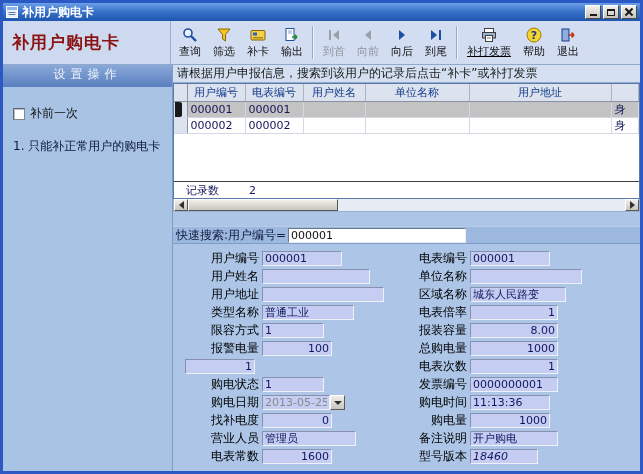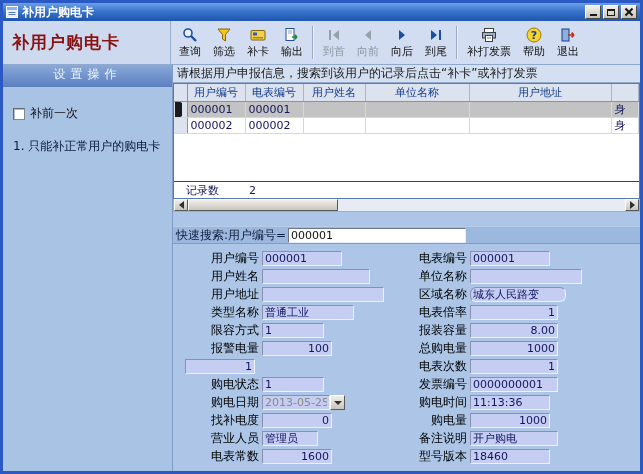--- a/index.html
+++ b/index.html
@@ -18,21 +18,21 @@
   .ic-close::before,.ic-close::after { content:""; position:absolute; left:3px; top:-1px; width:2px; height:10px; background:#1a1a1a; }
   .ic-close::before { transform:rotate(45deg); }
   .ic-close::after { transform:rotate(-45deg); }
 
   
   .header-row { height:44px; display:flex; border-bottom:1px solid #8fa8cc; }
   .app-title-panel { width:168px; background:#cdd9ee; display:flex; align-items:center; padding-left:9px; border-right:1px solid #9ab0d0; }
   .app-title { color:#8b1212; font-weight:bold; font-size:17px; letter-spacing:1px; }
   .toolbar { flex:1; background:#d2ddf1; display:flex; align-items:stretch; padding:1px 2px; }
   .tb-btn { width:34px; display:flex; flex-direction:column; align-items:center; justify-content:center; gap:1px; cursor:default; }
-  .tb-btn.wide { width:56px; }
+  .tb-btn.wide { width:56px;text-decoration:underline; }
   .tb-lbl { font-size:11px; color:#101010; white-space:nowrap; }
   .tb-btn.disabled .tb-lbl { color:#8c94a0; }
   .tb-ico svg { display:block; }
   .tb-sep { width:0; border-left:1px solid #9aa8c4; border-right:1px solid #eef3fa; margin:4px 3px; }
 
   
   .body-row { display:flex; height:406px; }
   .sidebar { width:170px; background:#a9c3e5; border-right:1px solid #7e9cc6; display:flex; flex-direction:column; }
   .sidebar-header { height:22px; line-height:18px; background:linear-gradient(180deg,#8aa9d8,#5a7fc0); color:#f2f6fc; text-align:center; font-size:12px; letter-spacing:5px; }
   .sidebar-body { padding:18px 8px 0 10px; font-size:12px; color:#0a1a3a; }
@@ -363,40 +363,40 @@
                   <span class="tri-d"></span>
                 </span>
             </span>
           </div>
           <div class="f-row">
               <span class="f-lbl">找补电度</span>
               <input class="f-inp num" style="width: 70px;" readonly="" value="0">
             </div>
           <div class="f-row">
               <span class="f-lbl">营业人员</span>
-              <input class="f-inp" style="width: 56px;" readonly="" value="管理员">
+              <input class="f-inp" style="width: 94px;" readonly="" value="管理员">
             </div>
           <div class="f-row">
               <span class="f-lbl">电表常数</span>
               <input class="f-inp num" style="width: 70px;" readonly="" value="1600">
             </div>
         </div>
 
         <div class="col-right">
           <div class="f-row">
               <span class="f-lbl">电表编号</span>
               <input class="f-inp" style="width: 80px;" readonly="" value="000001">
             </div>
           <div class="f-row">
               <span class="f-lbl">单位名称</span>
               <input class="f-inp" style="width: 112px;" readonly="" value="">
             </div>
           <div class="f-row">
               <span class="f-lbl">区域名称</span>
-              <input class="f-inp" style="width: 96px; border-radius: 6px;" readonly="" value="城东人民路变">
+              <input class="f-inp" style="width: 96px;" readonly="" value="城东人民路变">
             </div>
           <div class="f-row">
               <span class="f-lbl">电表倍率</span>
               <input class="f-inp num" style="width: 88px;" readonly="" value="1">
             </div>
           <div class="f-row">
               <span class="f-lbl">报装容量</span>
               <input class="f-inp num" style="width: 88px;" readonly="" value="8.00">
             </div>
           <div class="f-row">
@@ -418,21 +418,21 @@
           <div class="f-row">
               <span class="f-lbl">购电量</span>
               <input class="f-inp num" style="width: 80px;" readonly="" value="1000">
             </div>
           <div class="f-row">
               <span class="f-lbl">备注说明</span>
               <input class="f-inp" style="width: 88px;" readonly="" value="开户购电">
             </div>
           <div class="f-row">
               <span class="f-lbl">型号版本</span>
-              <input class="f-inp" style="width: 80px;" readonly="" value="18460">
+              <input class="f-inp" style="width: 68px; font-style: italic;" readonly="" value="18460">
             </div>
         </div>
 
       </div>
 
     </div>
   </div>
 
 </div>
 

